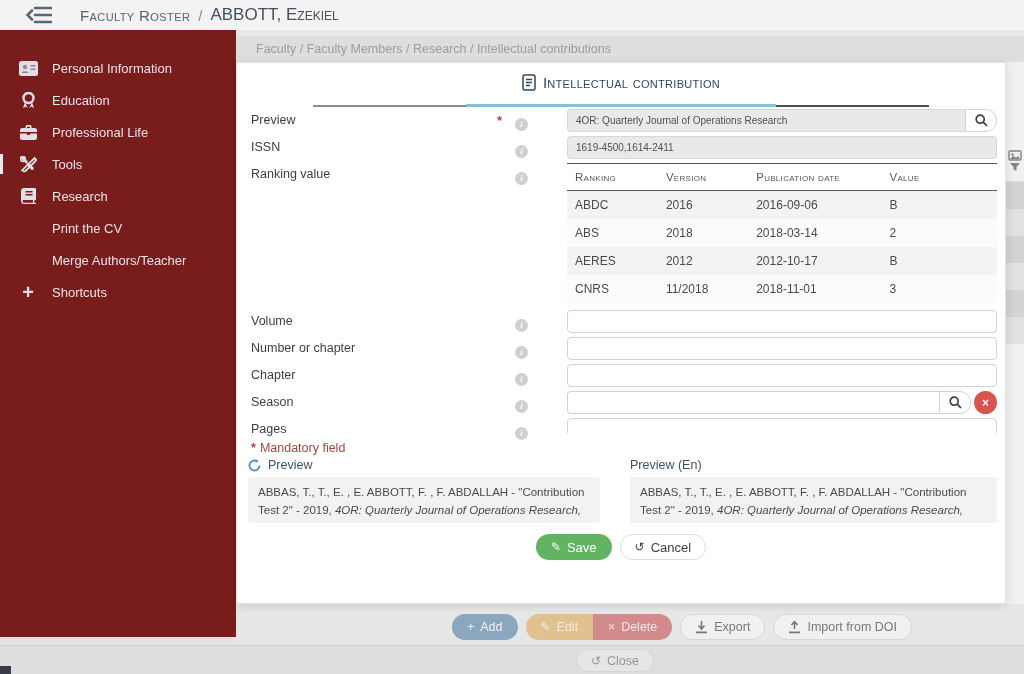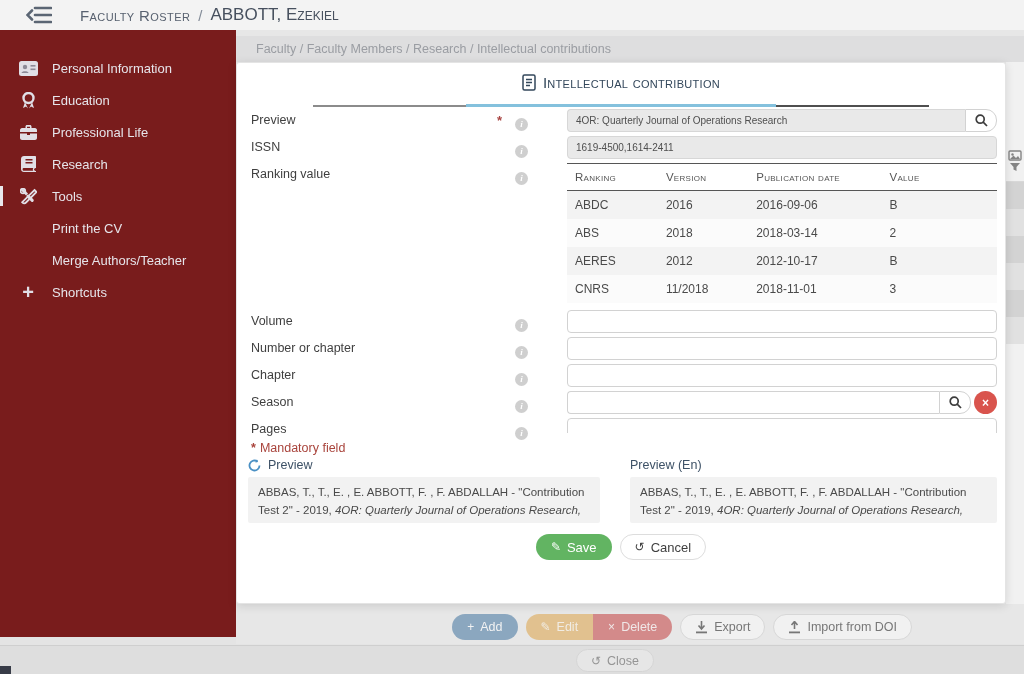--- a/index.html
+++ b/index.html
@@ -143,38 +143,38 @@
   </div>
   <div class="side-item">
     <span class="side-icon">
       <svg width="17" height="15" viewBox="0 0 17 15" fill="currentColor">
           <path d="M5.5 3 V1.5 C5.5 .7 6.2 0 7 0 H10 C10.8 0 11.5 .7 11.5 1.5 V3 H15 C16 3 17 4 17 5 V7 H0 V5 C0 4 1 3 2 3 Z M7 3 H10 V1.8 H7 Z"></path>
           <path d="M0 8.5 H7 V10 H10 V8.5 H17 V13 C17 14 16 15 15 15 H2 C1 15 0 14 0 13 Z"></path>
         </svg>
     </span>
     <span class="side-label">Professional Life</span>
   </div>
-  <div class="side-item">
-    <span class="side-icon">
-      <svg width="15" height="16" viewBox="0 0 15 16" fill="currentColor">
-          <path d="M3 0 H14 C14.6 0 15 .4 15 1 V12 C15 12 13 12.2 13 13.5 C13 14.8 15 15 15 15 V16 H3 C1.3 16 0 14.7 0 13 V3 C0 1.3 1.3 0 3 0 Z M3 12 C2 12 1.6 12.4 1.6 13.5 C1.6 14.4 2.2 14.8 3 14.8 H12.3 C12 14.4 11.8 14 11.8 13.5 C11.8 13 12 12.4 12.3 12 Z M4.5 3 H11.5 V4.6 H4.5 Z M4.5 6 H11.5 V7.6 H4.5 Z" fill-rule="evenodd"></path>
-        </svg>
-    </span>
-    <span class="side-label">Research</span>
-  </div>
   <div class="side-item active">
     <span class="side-icon">
       <svg width="17" height="17" viewBox="0 0 17 17" fill="currentColor">
           <path d="M1 2.5 L3 .5 L8 5.5 L6 7.5 Z"></path>
           <circle cx="3" cy="3" r="2.4" fill="none" stroke="currentColor" stroke-width="1.6"></circle>
           <rect x="8" y="6" width="9" height="3" rx="1.5" transform="rotate(45 8 6)"></rect>
           <path d="M14.5 2 L16.5 4 L6 14.5 C5 15.5 3.5 15.5 2.8 14.8 L2.2 14.2 Z" fill="none" stroke="currentColor" stroke-width="1.8"></path>
         </svg>
     </span>
     <span class="side-label">Tools</span>
+  </div>
+  <div class="side-item">
+    <span class="side-icon">
+      <svg width="15" height="16" viewBox="0 0 15 16" fill="currentColor">
+          <path d="M3 0 H14 C14.6 0 15 .4 15 1 V12 C15 12 13 12.2 13 13.5 C13 14.8 15 15 15 15 V16 H3 C1.3 16 0 14.7 0 13 V3 C0 1.3 1.3 0 3 0 Z M3 12 C2 12 1.6 12.4 1.6 13.5 C1.6 14.4 2.2 14.8 3 14.8 H12.3 C12 14.4 11.8 14 11.8 13.5 C11.8 13 12 12.4 12.3 12 Z M4.5 3 H11.5 V4.6 H4.5 Z M4.5 6 H11.5 V7.6 H4.5 Z" fill-rule="evenodd"></path>
+        </svg>
+    </span>
+    <span class="side-label">Research</span>
   </div>
   <div class="side-item">
     <span class="side-icon"></span>
     <span class="side-label">Print the CV</span>
   </div>
   <div class="side-item">
     <span class="side-icon"></span>
     <span class="side-label">Merge Authors/Teacher</span>
   </div>
   <div class="side-item">

